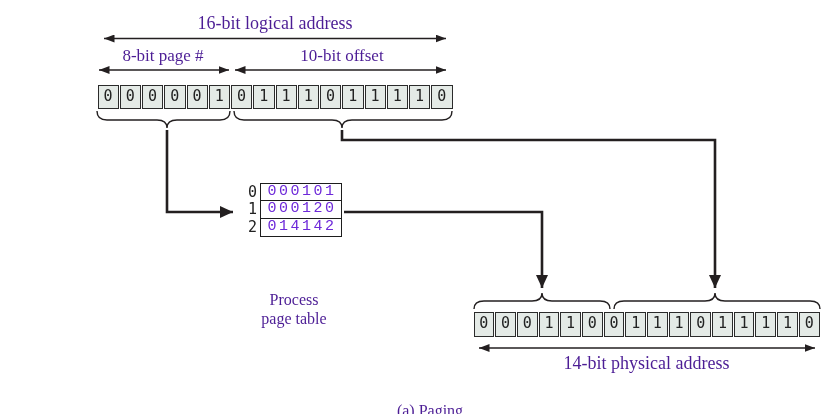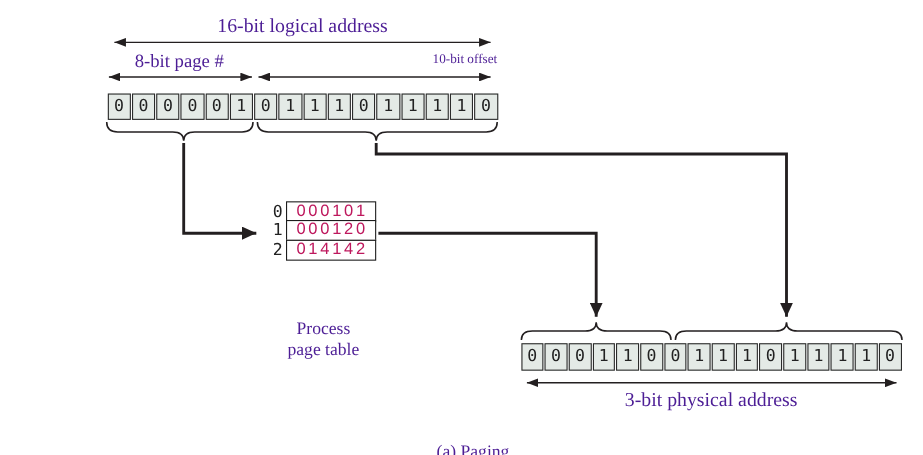--- a/index.html
+++ b/index.html
@@ -9,21 +9,21 @@
     height: 414px;
     background: #ffffff;
     font-family: "Liberation Serif", serif;
     color: #231f20;
     overflow: hidden;
   }
   .overlay { position: absolute; left: 0; top: 0; z-index: 0; }
   .lbl { position: absolute; text-align: center; z-index: 2; color: #4c1d95; }
   .lbl-logical  { left: 97px;  top: 13px;  width: 356px; font-size: 18px; }
   .lbl-page     { left: 93px;  top: 46px;  width: 140px; font-size: 17px; }
-  .lbl-offset   { left: 232px; top: 46px;  width: 220px; font-size: 12px; text-align: right; }
+  .lbl-offset   { left: 232px; top: 46px;  width: 220px; font-size: 17px; }
   .lbl-ptable   { left: 242px; top: 245px; width: 104px; font-size: 16px; line-height: 19px; white-space: pre-line; margin-top: 45px; }
   .lbl-physical { left: 473px; top: 353px; width: 347px; font-size: 18px; }
   .lbl-caption  { left: 330px; top: 402px; width: 200px; font-size: 16px; }
 
   .bitrow { position: absolute; display: flex; z-index: 2; }
   .bitrow-logical  { left: 97px;  top: 85px;  width: 356px; height: 24px; }
   .bitrow-physical { left: 473px; top: 312px; width: 347px; height: 25px; }
   .bitcell {
     flex: 1 1 0;
     margin: 0 0.5px;
@@ -40,22 +40,22 @@
   .ptable { position: absolute; left: 244px; top: 183px; z-index: 2; }
   .ptrow { display: flex; align-items: stretch; height: 19px; }
   .ptrow + .ptrow { margin-top: -1.6px; }
   .ptindex {
     width: 13px; margin-right: 3px; text-align: right;
     font-family: "DejaVu Sans Mono", monospace; font-size: 15px; line-height: 19px; color: #222222;
   }
   .ptvalue {
     width: 82px; box-sizing: border-box;
     border: 1.6px solid #1d1d1d; background: #ffffff;
-    font-family: Liberation Sans, sans-serif; font-size: 15px; line-height: 16px;
-    letter-spacing: 2.5px; text-indent: 2px; text-align: center; color: #be185d;
+    font-family: Liberation Mono, monospace; font-size: 15px; line-height: 16px;
+    letter-spacing: 2.5px; text-indent: 2px; text-align: center; color: #6d28d9;
   }
 </style>
 </head>
 <body>
 
 <div class="canvas">
 
   <svg class="overlay" width="839" height="414" viewBox="0 0 839 414">
     <defs>
       <marker id="ahs" markerUnits="userSpaceOnUse" markerWidth="11" markerHeight="8" refX="10.5" refY="4" orient="auto-start-reverse">
@@ -133,16 +133,16 @@
       <span class="bitcell">1</span>
       <span class="bitcell">1</span>
       <span class="bitcell">1</span>
       <span class="bitcell">0</span>
       <span class="bitcell">1</span>
       <span class="bitcell">1</span>
       <span class="bitcell">1</span>
       <span class="bitcell">1</span>
       <span class="bitcell">0</span>
     </div>
-  <div class="lbl lbl-physical">3-bit physical address</div>
+  <div class="lbl lbl-physical">14-bit physical address</div>
 
   <div class="lbl lbl-caption">(a) Paging</div>
 </div>
 
 </body></html>

